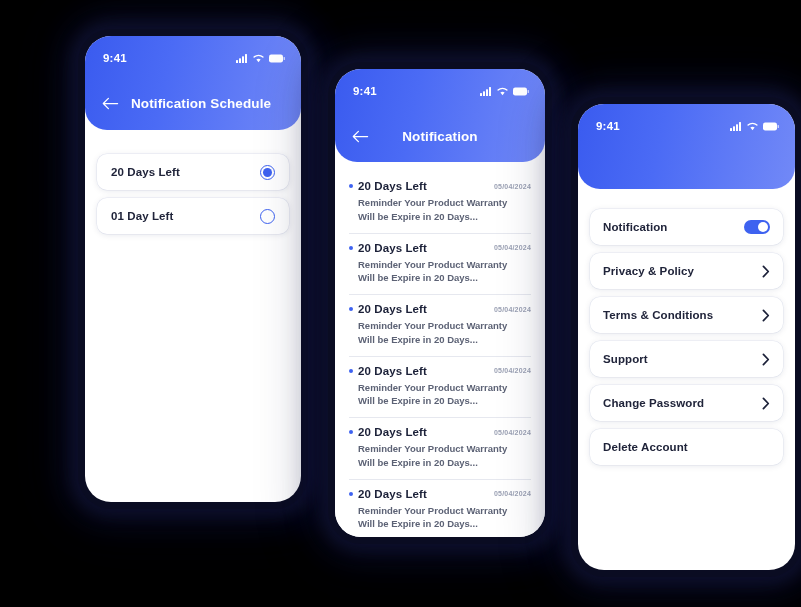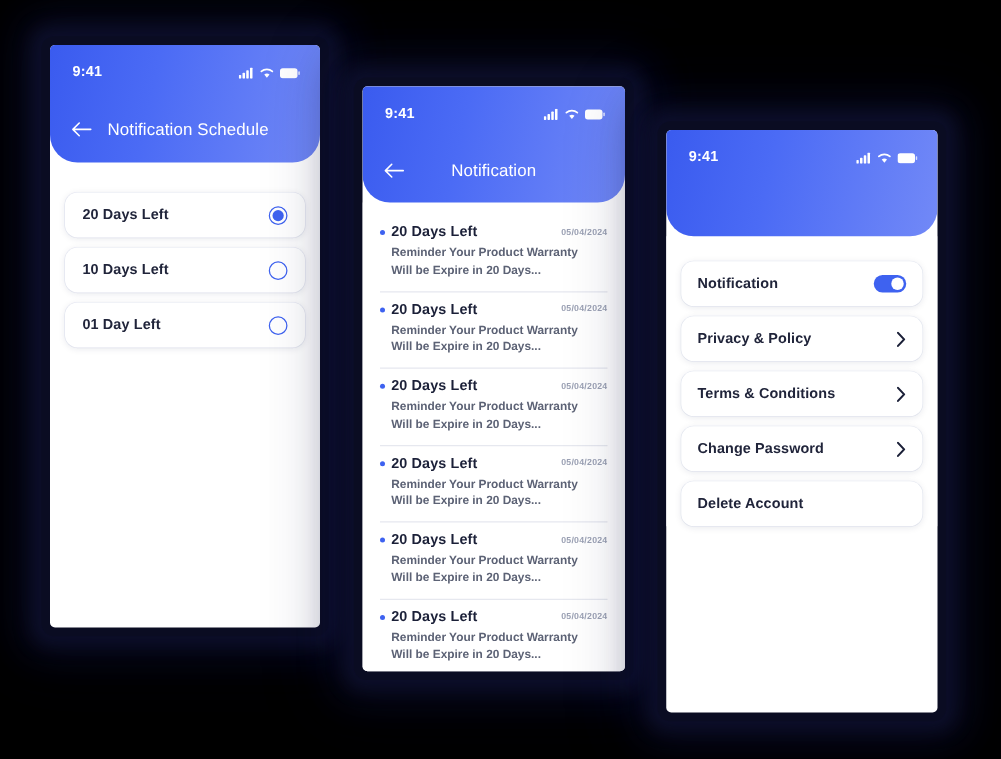--- a/index.html
+++ b/index.html
@@ -16,27 +16,28 @@
     position: relative;
     width: 801px;
     height: 607px;
     background: #000000;
   }
 
   
   .phone {
     position: absolute;
     background: #ffffff;
-    border-radius: 4px;
+    border-radius: 26px;
     overflow: hidden;
     box-shadow:
       0 0 0 7px rgba(10,12,34,0.96),
       0 0 14px 13px rgba(14,17,46,0.85),
       0 0 30px 20px rgba(17,20,60,0.45),
       0 0 52px 30px rgba(20,24,70,0.22);
+    margin-left: 45px;
   }
 
   #phone-1 { left: 40px;  top: 36px;  width: 216px; height: 466px; z-index: 1; }
   #phone-2 { left: 290px; top: 69px;  width: 210px; height: 468px; z-index: 2; }
   #phone-3 { left: 533px; top: 104px; width: 217px; height: 466px; z-index: 3; }
 
   
   .header {
     position: relative;
     background: linear-gradient(102deg, #3A5BEF 0%, #4B6BF5 38%, #7289F7 100%);
@@ -86,21 +87,21 @@
     align-items: center;
     justify-content: center;
     flex: none;
     cursor: pointer;
   }
   .nav-title {
     position: absolute;
     left: 0; right: 0;
     text-align: center;
     font-size: 13.5px;
-    font-weight: 400;
+    font-weight: 700;
     letter-spacing: 0.1px;
     color: #ffffff;
     pointer-events: none;
   }
   #phone-1 .nav-title { text-align: left; left: 46px; right: auto; }
 
   
   .body {
     background: #ffffff;
     width: 100%;
@@ -286,24 +287,20 @@
       </div>
     </div>
     <div class="body">
       <div class="schedule-list">
 
         <div class="schedule-row">
           <span class="schedule-label">20 Days Left</span>
           <span class="radio checked"></span>
         </div>
         <div class="schedule-row">
-          <span class="schedule-label">10 Days Left</span>
-          <span class="radio"></span>
-        </div>
-        <div class="schedule-row">
           <span class="schedule-label">01 Day Left</span>
           <span class="radio"></span>
         </div>
 
       </div>
     </div>
   </div>
 
   <div class="phone" id="phone-2">
     <div class="header">
@@ -463,20 +460,28 @@
 
         <div class="settings-row">
           <span class="settings-label">Terms &amp; Conditions</span>
           <span class="chev">
             <svg width="8" height="13" viewBox="0 0 8 13">
                 <path d="M1.4 1.3 L6.3 6.5 L1.4 11.7" stroke="#1B2038" stroke-width="1.7" fill="none" stroke-linecap="round" stroke-linejoin="round"></path>
               </svg>
           </span>
         </div>
 
+        <div class="settings-row">
+          <span class="settings-label">Support</span>
+          <span class="chev">
+            <svg width="8" height="13" viewBox="0 0 8 13">
+                <path d="M1.4 1.3 L6.3 6.5 L1.4 11.7" stroke="#1B2038" stroke-width="1.7" fill="none" stroke-linecap="round" stroke-linejoin="round"></path>
+              </svg>
+          </span>
+        </div>
 
         <div class="settings-row">
           <span class="settings-label">Change Password</span>
           <span class="chev">
             <svg width="8" height="13" viewBox="0 0 8 13">
                 <path d="M1.4 1.3 L6.3 6.5 L1.4 11.7" stroke="#1B2038" stroke-width="1.7" fill="none" stroke-linecap="round" stroke-linejoin="round"></path>
               </svg>
           </span>
         </div>
 

